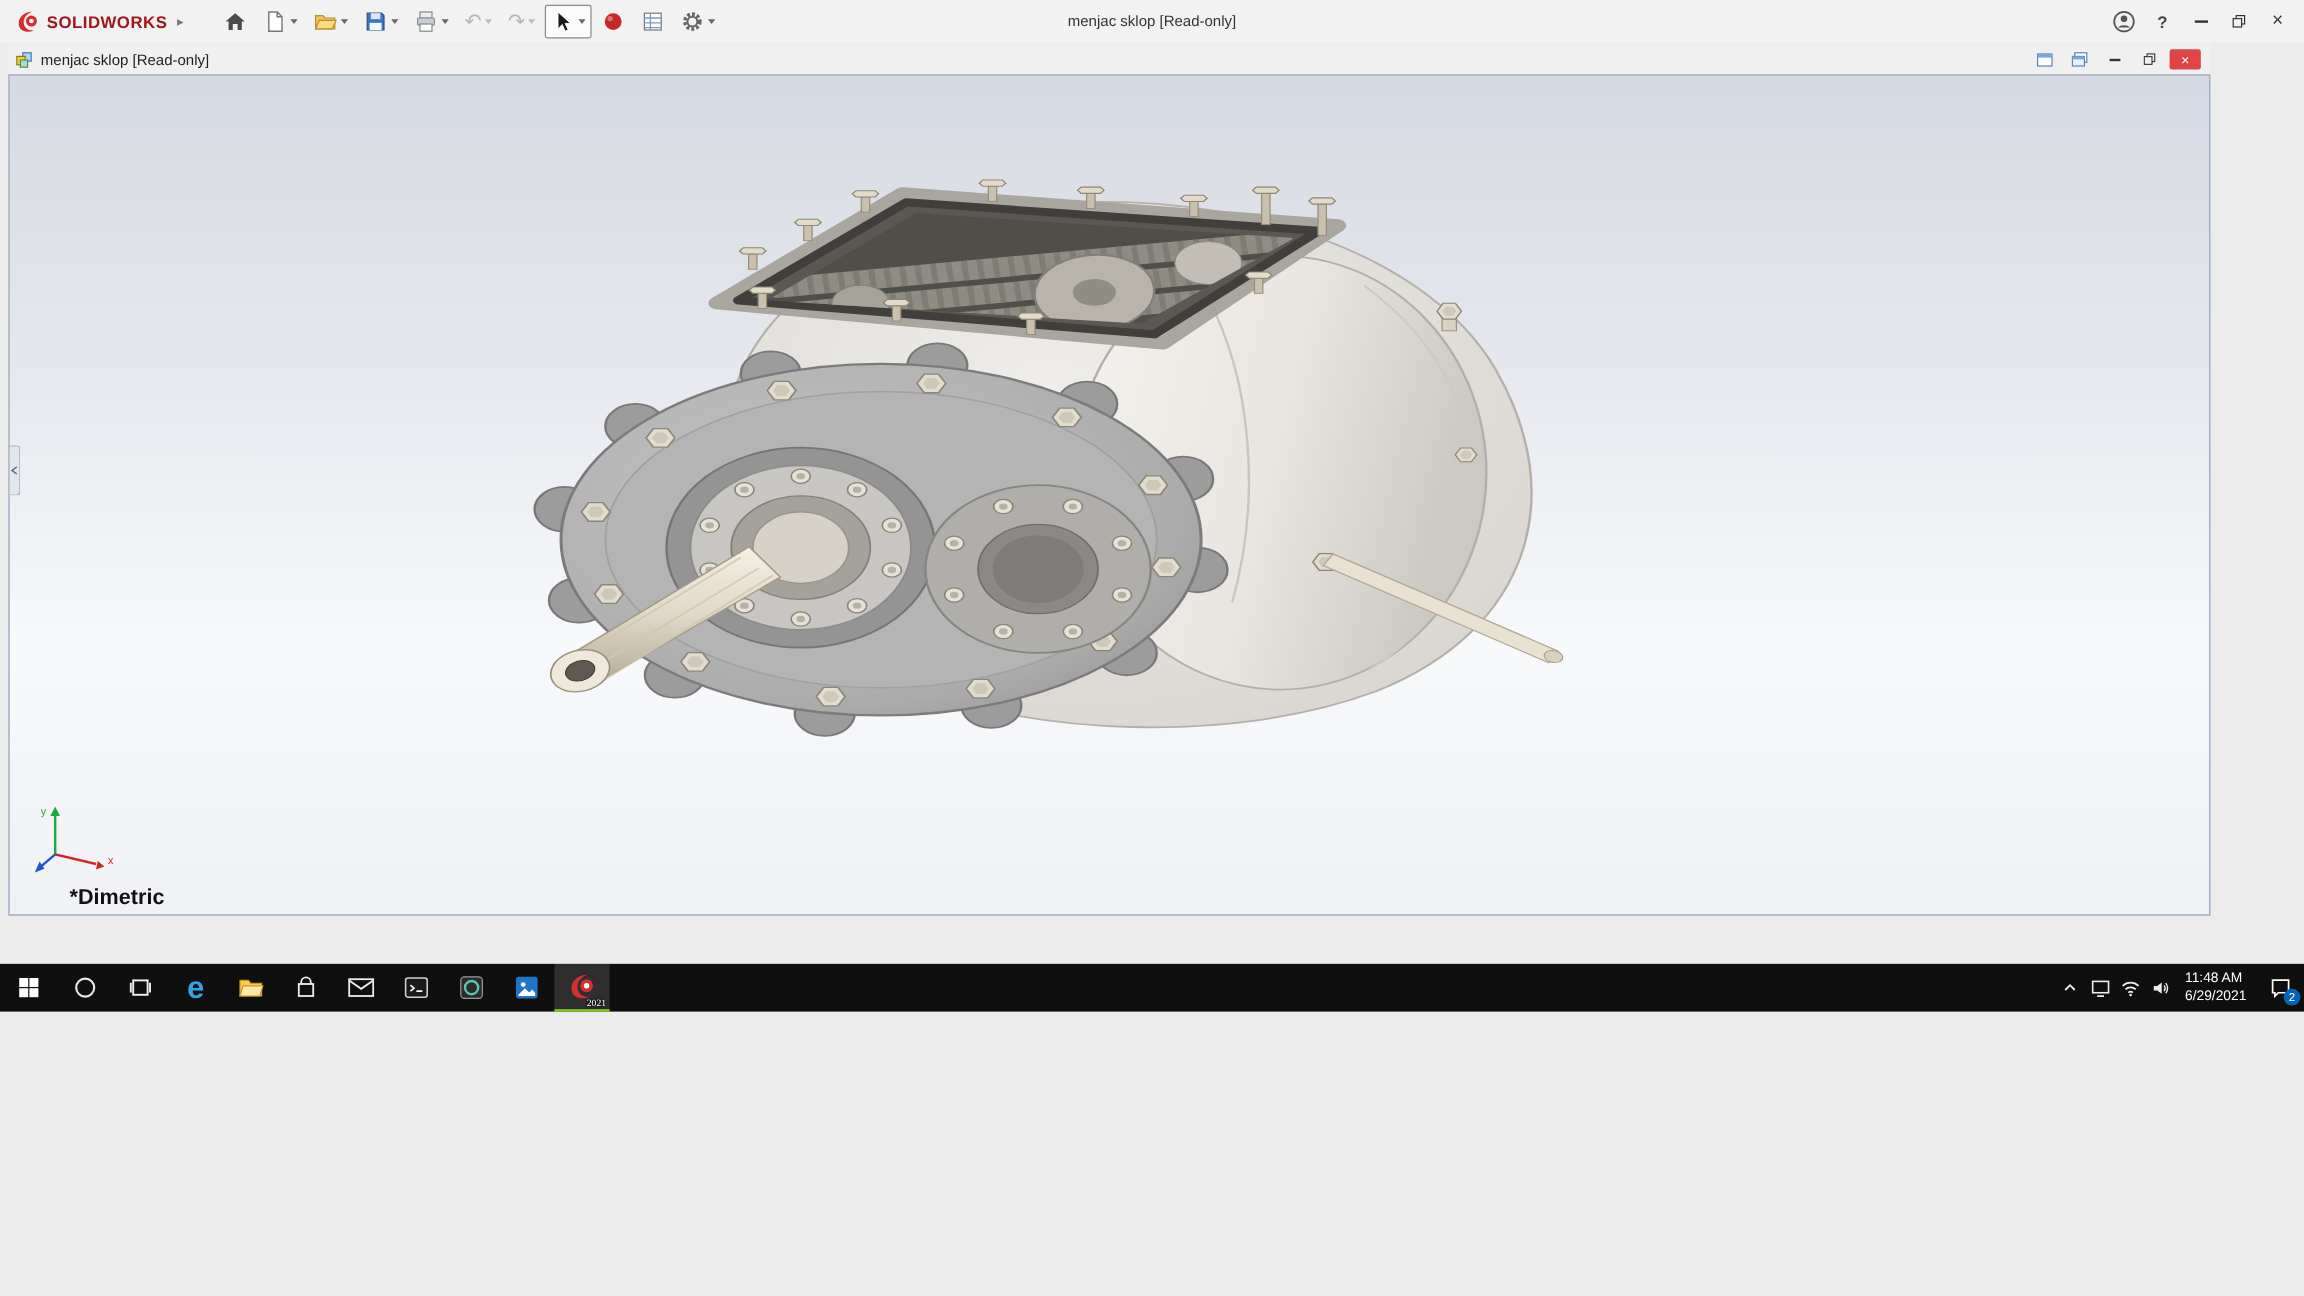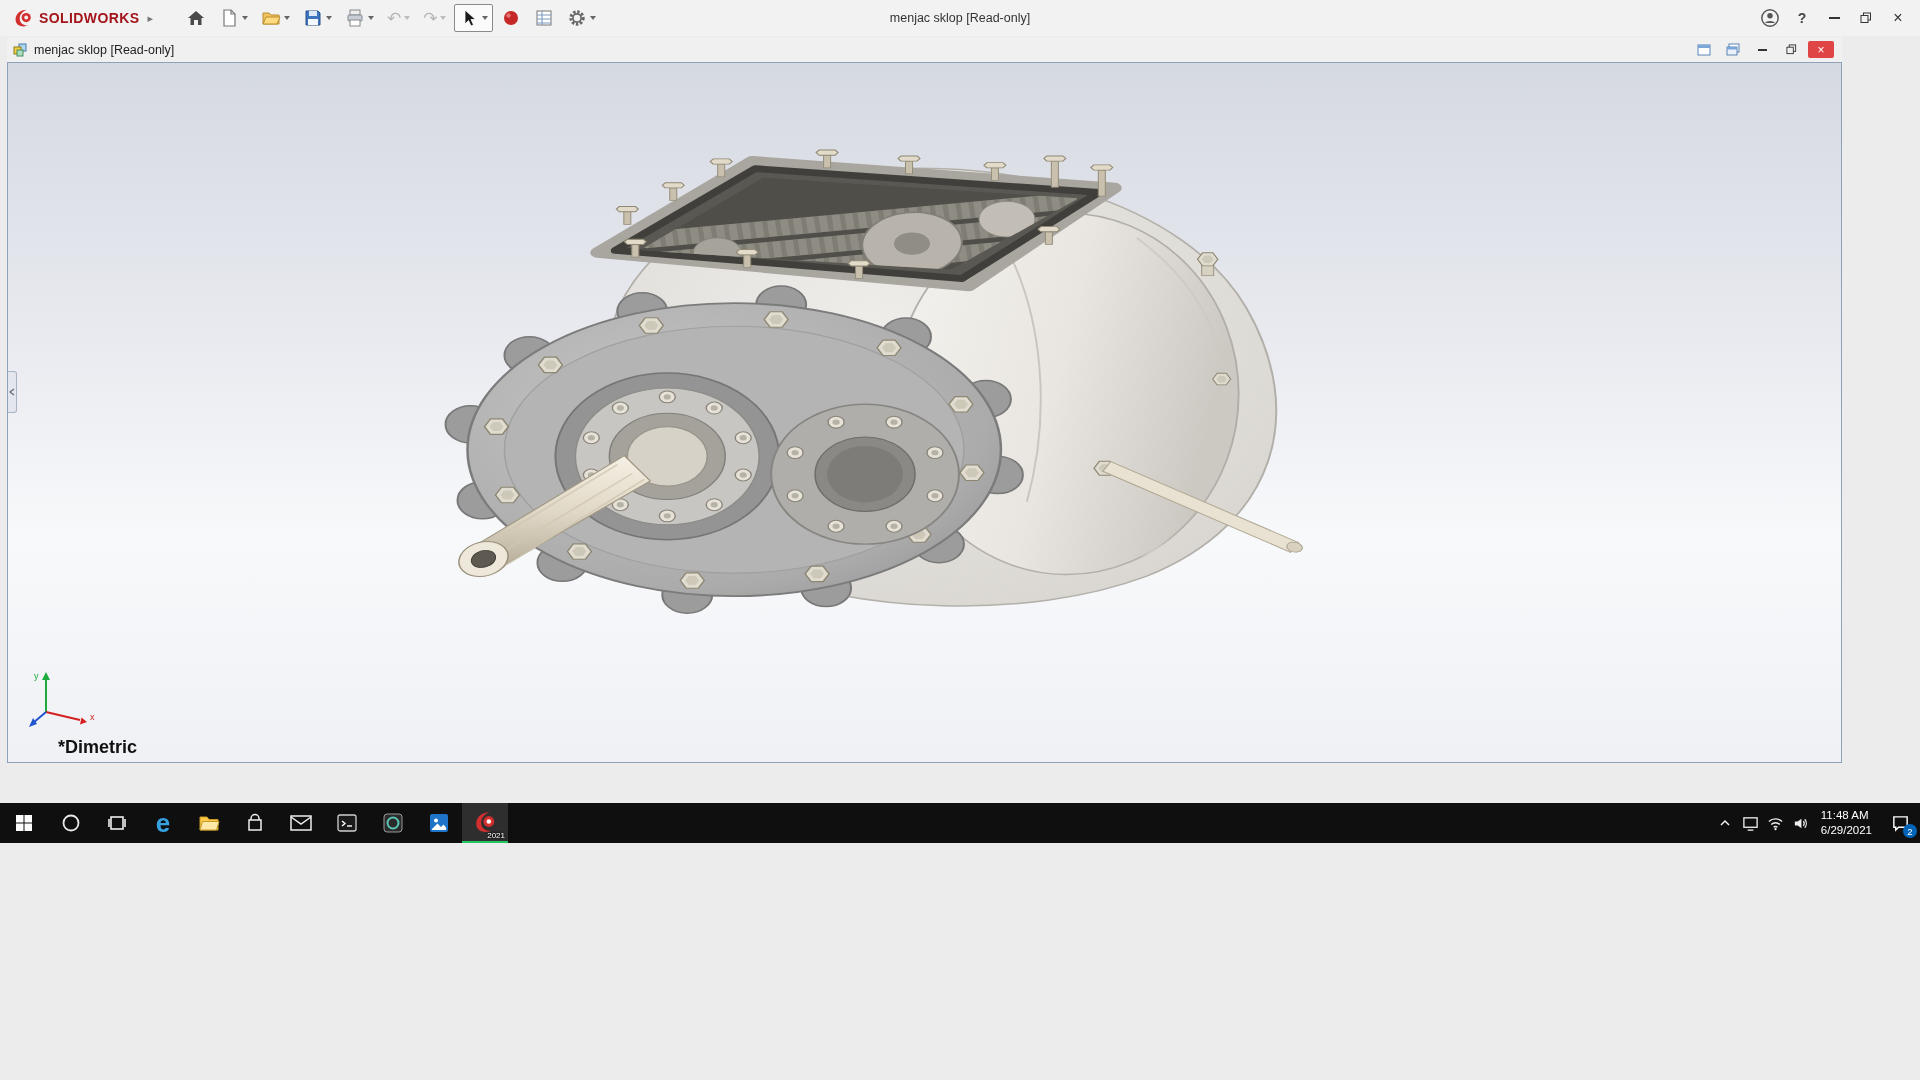--- a/index.html
+++ b/index.html
@@ -46,21 +46,21 @@
   .pane-tab{position:absolute;left:0;top:44%;width:9px;height:42px;background:#e3e6ec;border:1px solid #aab3c4;border-left:none;border-radius:0 3px 3px 0;display:flex;align-items:center;justify-content:center;font-size:8px;color:#667;}
 
   
   .taskbar{flex:0 0 40px;background:#0f0f0f;display:flex;align-items:stretch;color:#eee;}
   .tb-item{width:46px;display:flex;align-items:center;justify-content:center;position:relative;}
   .tb-item.start{width:48px;}
   .search{width:334px;background:#2e2e2e;border:1px solid #8a8a8a;display:flex;align-items:center;gap:9px;padding:0 11px;}
   .search input{flex:1;background:transparent;border:none;outline:none;color:#ddd;font-size:13px;font-family:inherit;}
   .search input::placeholder{color:#c6c6c6;}
   .edge-e{color:#35a2e2;font-size:26px;font-weight:bold;line-height:1;}
-  .sw-item{background:rgba(255,255,255,.13);border-bottom:2px solid #22c55e;}
+  .sw-item{background:rgba(255,255,255,.13);border-bottom:2px solid #84cc16;font-family:Liberation Serif, serif;}
   .sw-year{position:absolute;bottom:1px;right:3px;font-size:8px;color:#fff;text-shadow:0 0 2px #000,0 0 2px #000;}
   .tray{margin-left:auto;display:flex;align-items:center;}
   .tray-btn{width:25px;height:40px;display:flex;align-items:center;justify-content:center;}
   .clock{font-size:11.5px;line-height:1.3;padding:0 8px;color:#fff;}
   .action-center{position:relative;width:40px;height:40px;display:flex;align-items:center;justify-content:center;}
   .badge{position:absolute;right:3px;bottom:5px;background:#0065b8;border-radius:50%;width:14px;height:14px;font-size:9.5px;display:flex;align-items:center;justify-content:center;color:#fff;}
 </style>
 </head>
 <body>
 

